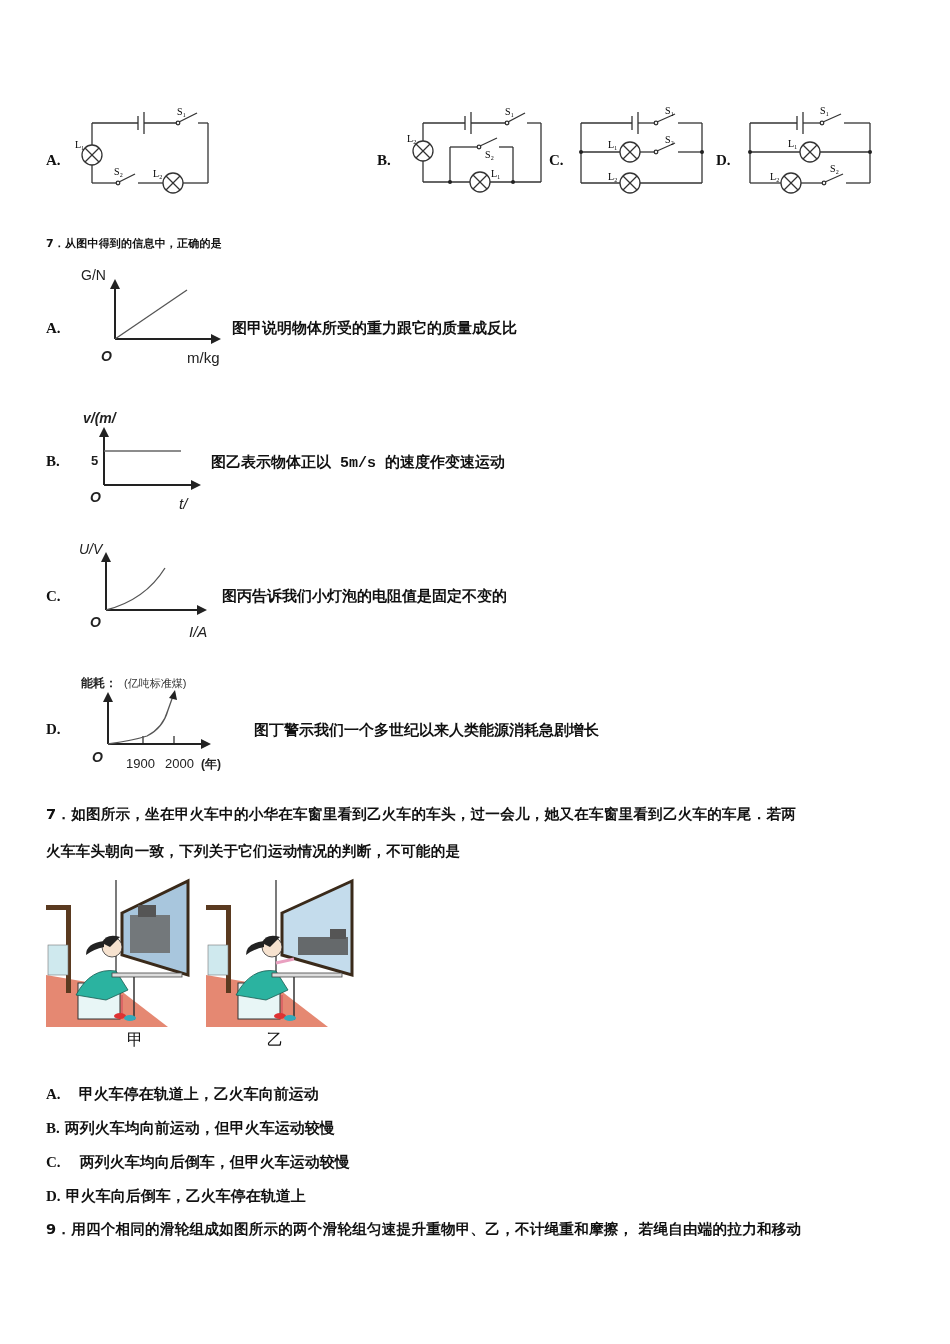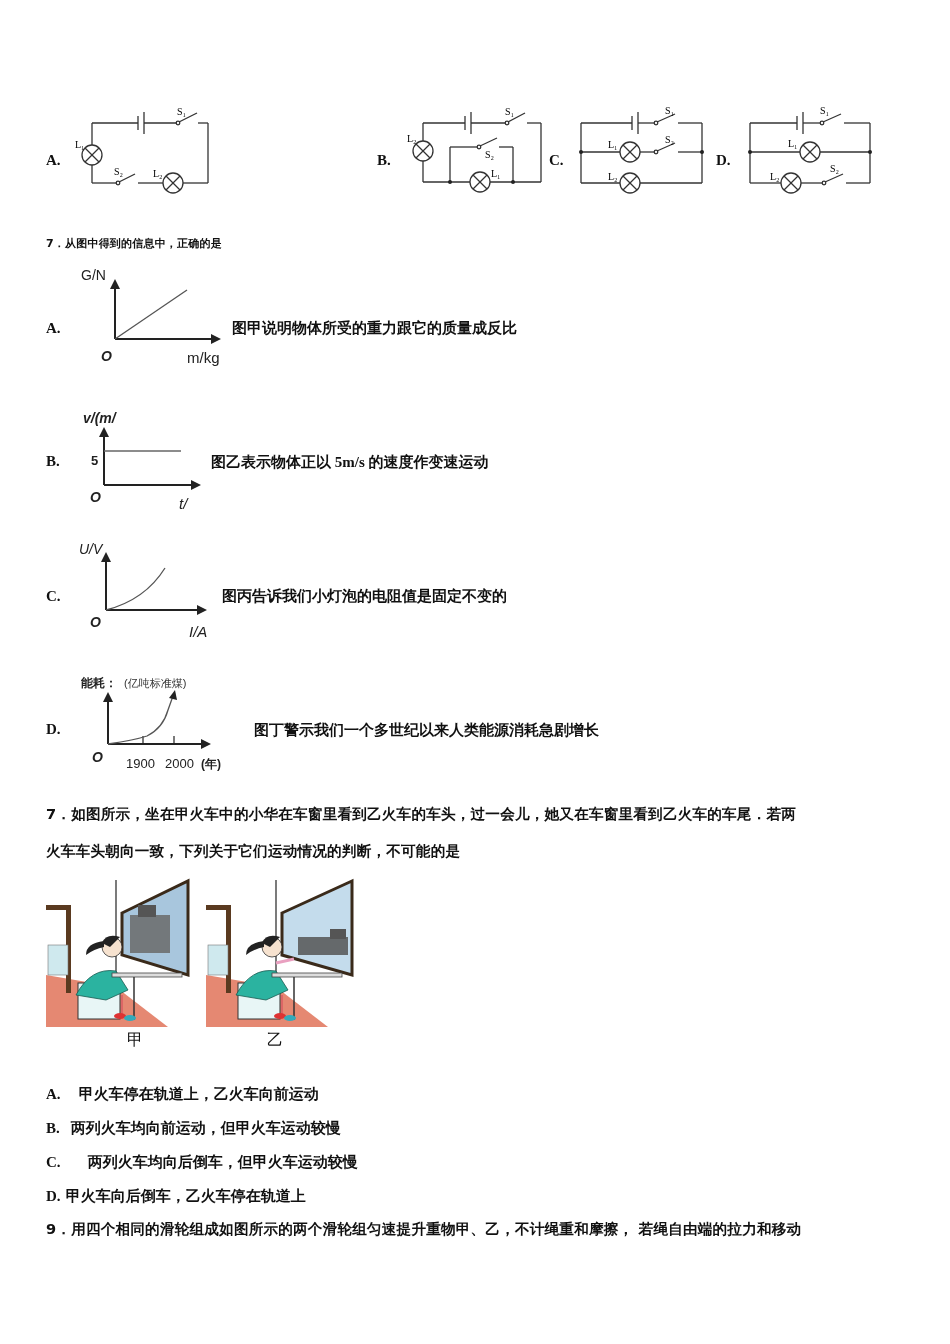--- a/index.html
+++ b/index.html
@@ -1,21 +1,21 @@
 <!DOCTYPE html>
 <html><head>
 <meta charset="utf-8">
 <style>
   html, body { margin: 0; padding: 0; background: #ffffff; }
   body { width: 950px; height: 1344px; position: relative; overflow: hidden;
          font-family: "DejaVu Serif", "Liberation Serif", serif; color: #111; }
   .abs { position: absolute; }
   .opt-label { font-family: "Liberation Serif", serif; font-weight: bold; font-size: 15px; }
   .q-text { font-family: "DejaVu Sans", sans-serif; font-size: 11px; font-weight: bold; letter-spacing: 0.2px; white-space: nowrap; }
-  .stmt { font-family: Liberation Serif, serif; font-size: 15px; font-weight: bold; white-space: nowrap; }
+  .stmt { font-family: Liberation Mono, monospace; font-size: 15px; font-weight: bold; white-space: nowrap; }
   .caption { font-family: "DejaVu Sans", sans-serif; font-size: 16px; }
   svg text { font-family: "Liberation Sans", sans-serif; }
   .circuit text { font-family: "Liberation Serif", serif; font-size: 10px; }
 </style>
 </head>
 <body>
 
 <div class="abs opt-label" style="left:46px; top:152px;">A.</div>
 <svg class="abs circuit" style="left:70px; top:100px;" width="150" height="95" viewBox="0 0 150 95">
   <g stroke="#333" stroke-width="1.3" fill="none">
@@ -273,24 +273,24 @@
   <ellipse cx="84" cy="143" rx="6" ry="3" fill="#3ab"></ellipse>
 </svg>
 <div class="abs caption" style="left:267px; top:1030px;">乙</div>
 
 <div class="abs" style="left:46px; top:1084px;">
   <span class="opt-label">A.</span>
   <span class="stmt" style="margin-left:13px;">甲火车停在轨道上，乙火车向前运动</span>
 </div>
 <div class="abs" style="left:46px; top:1118px;">
   <span class="opt-label">B.</span>
-  <span class="stmt" style="margin-left:6px;">两列火车均向前运动，但甲火车运动较慢</span>
+  <span class="stmt" style="margin-left:0;">两列火车均向前运动，但甲火车运动较慢</span>
 </div>
 <div class="abs" style="left:46px; top:1152px;">
   <span class="opt-label">C.</span>
-  <span class="stmt" style="margin-left:22px;">两列火车均向后倒车，但甲火车运动较慢</span>
+  <span class="stmt" style="margin-left:14px;">两列火车均向后倒车，但甲火车运动较慢</span>
 </div>
 <div class="abs" style="left:46px; top:1186px;">
   <span class="opt-label">D.</span>
   <span class="stmt" style="">甲火车向后倒车，乙火车停在轨道上</span>
 </div>
 
 <div class="abs q-text" style="left:46px; top:1220px; font-size:14.6px;">9．用四个相同的滑轮组成如图所示的两个滑轮组匀速提升重物甲、乙，不计绳重和摩擦， 若绳自由端的拉力和移动</div>
 
 </body></html>

